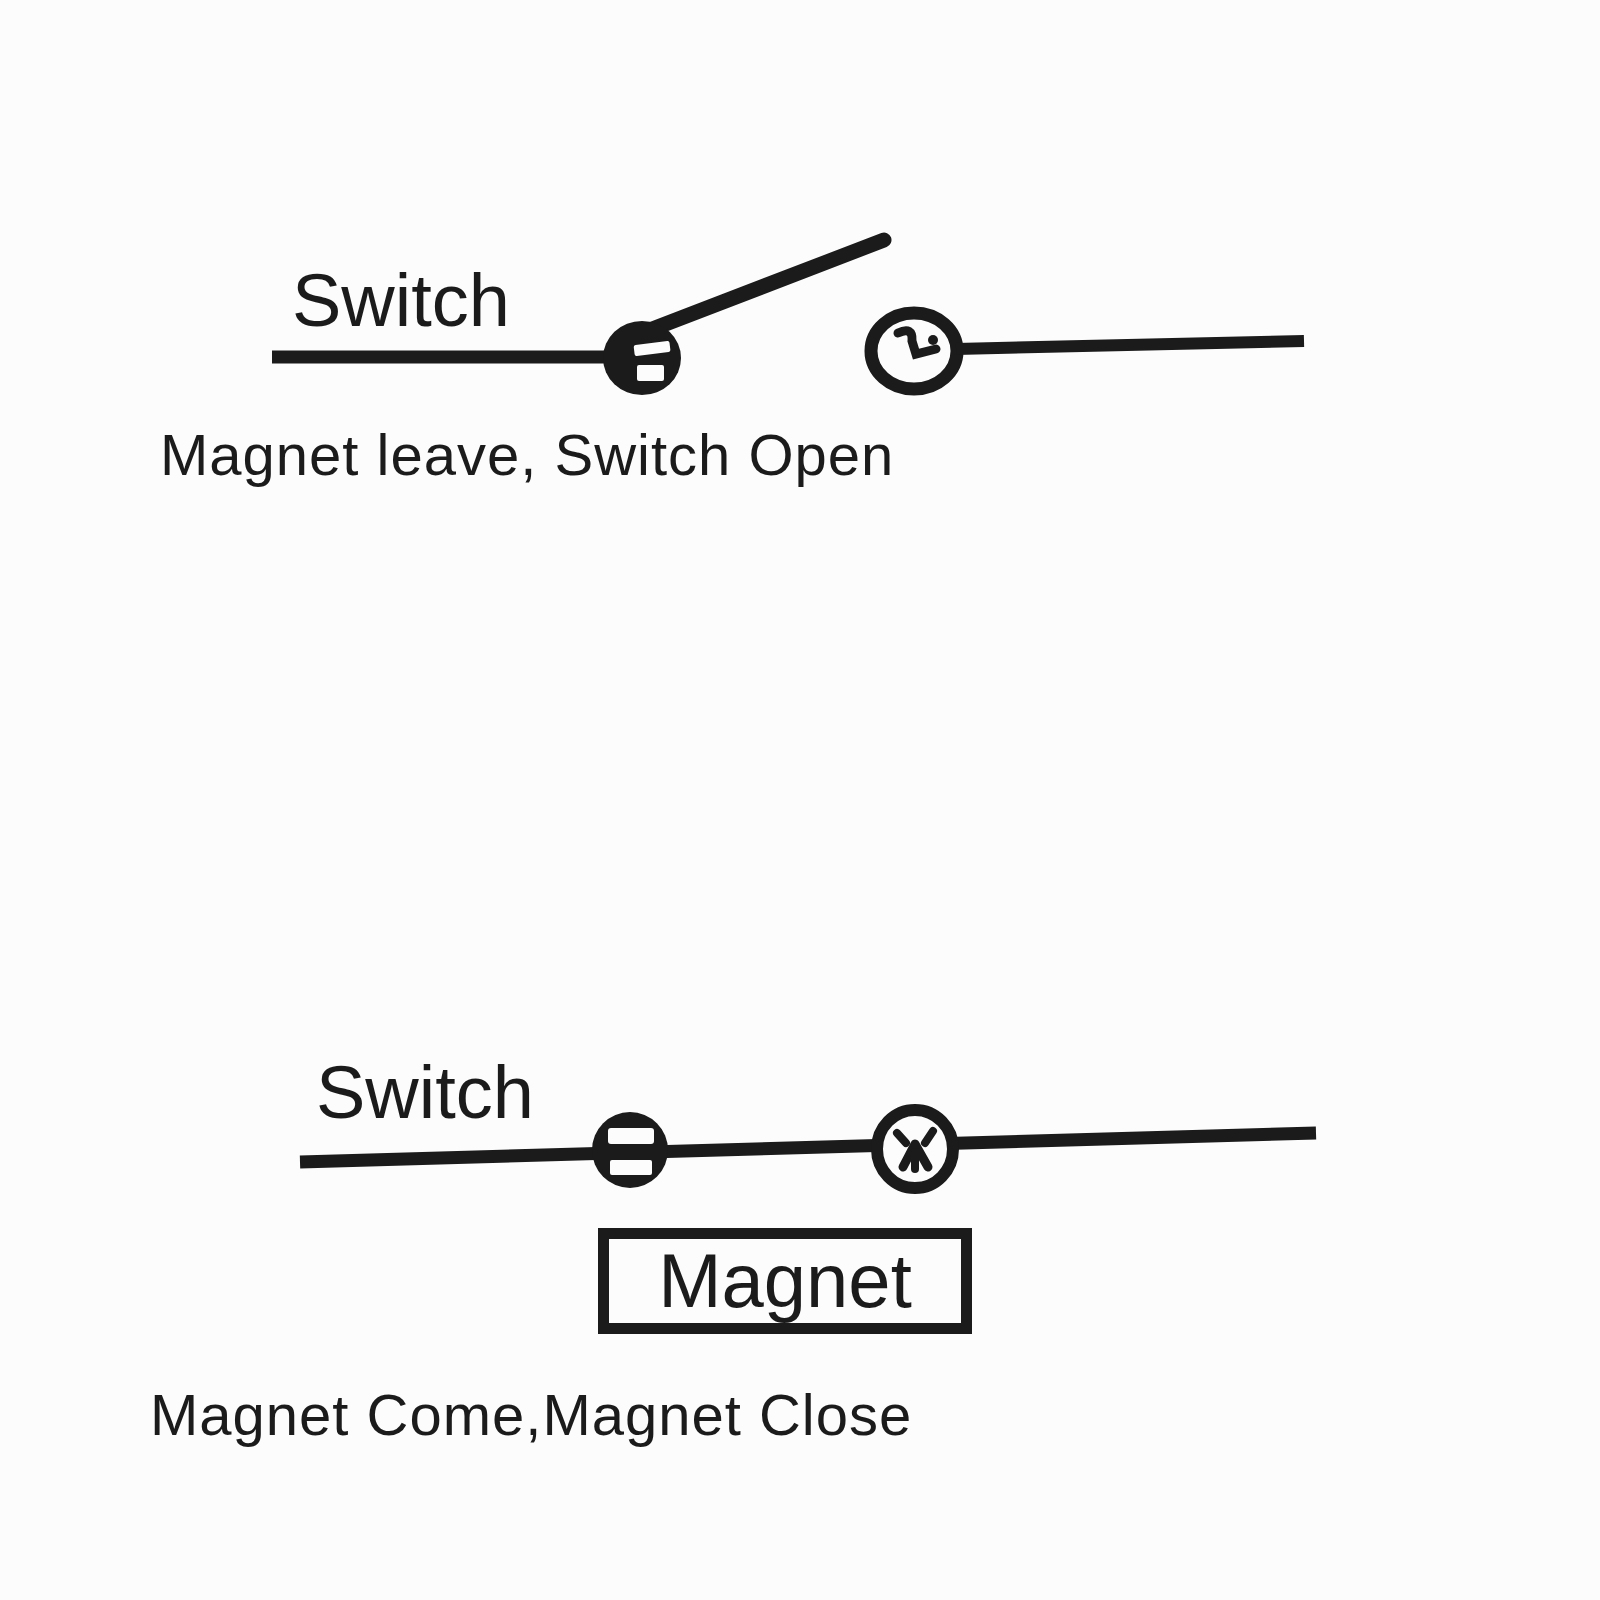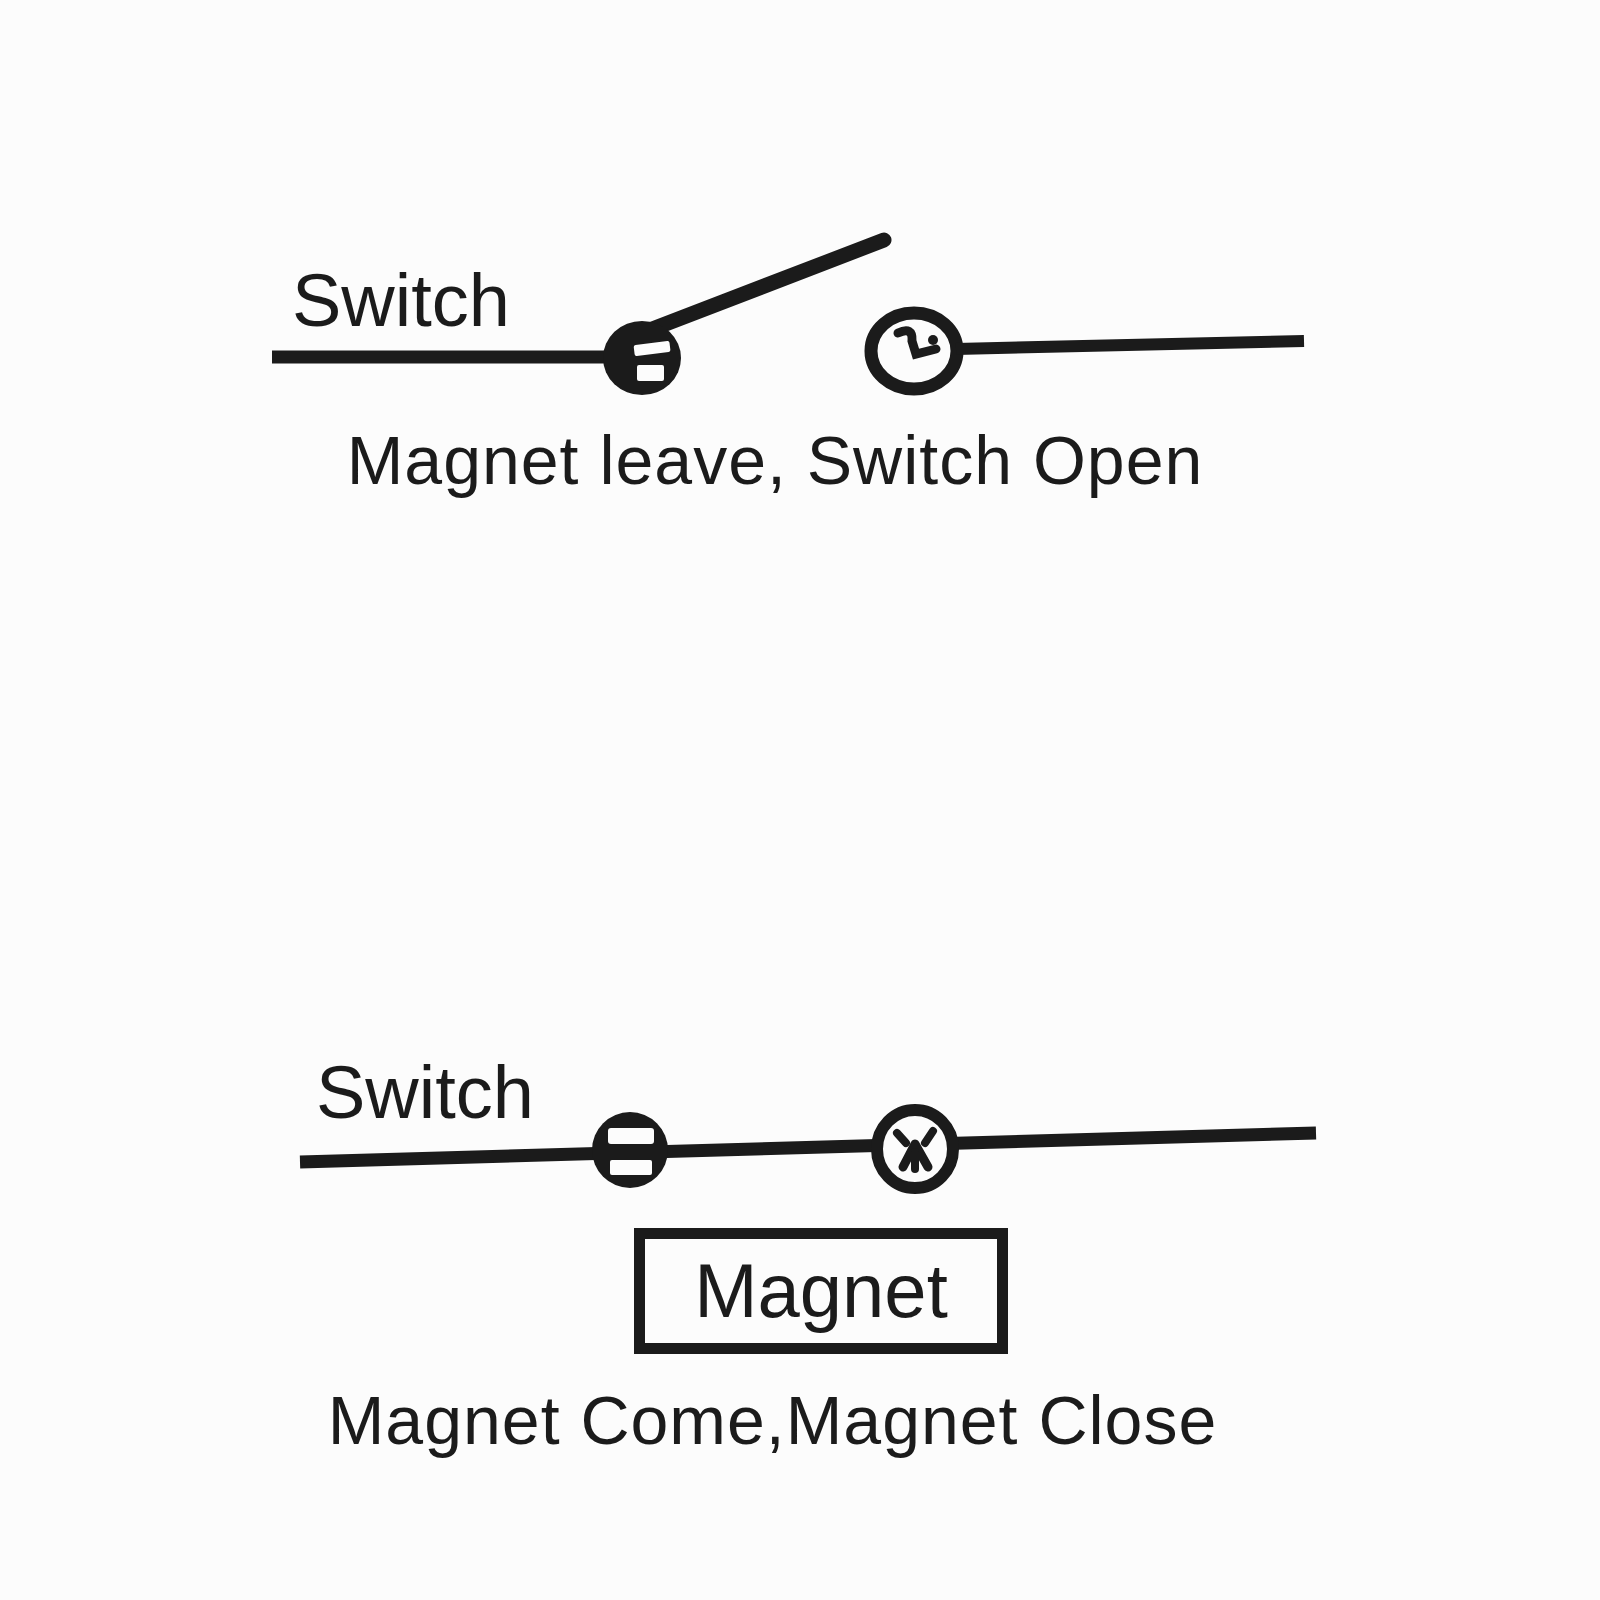--- a/index.html
+++ b/index.html
@@ -11,27 +11,27 @@
   body{position:relative;font-family:"Liberation Sans", sans-serif;color:var(--ink);}
   .canvas{position:absolute;inset:0;background:var(--bg);overflow:hidden;}
   .svg-layer{position:absolute;left:0;top:0;width:1600px;height:1600px;}
   .label{
     position:absolute;
     line-height:1;
     color:var(--ink);
     white-space:nowrap;
   }
   .switch-label{font-size:74px;}
-  .caption{font-size:68px;text-align:center;letter-spacing:1px;}
+  .caption{font-size:58px;letter-spacing:1px;}
   .magnet-box{
     position:absolute;
-    left:598px;top:1228px;width:374px;height:126px;
+    left:598px;top:1228px;width:374px;height:106px;
     border:11px solid var(--ink);
     background:var(--bg);
-    display:flex;align-items:center;justify-content:center;margin-left:36px;
+    display:flex;align-items:center;justify-content:center;
   }
   .magnet-box .label{position:static;font-size:76px;}
 </style>
 </head>
 <body>
 
 <div class="canvas">
 
   <svg class="svg-layer" viewBox="0 0 1600 1600">
 

